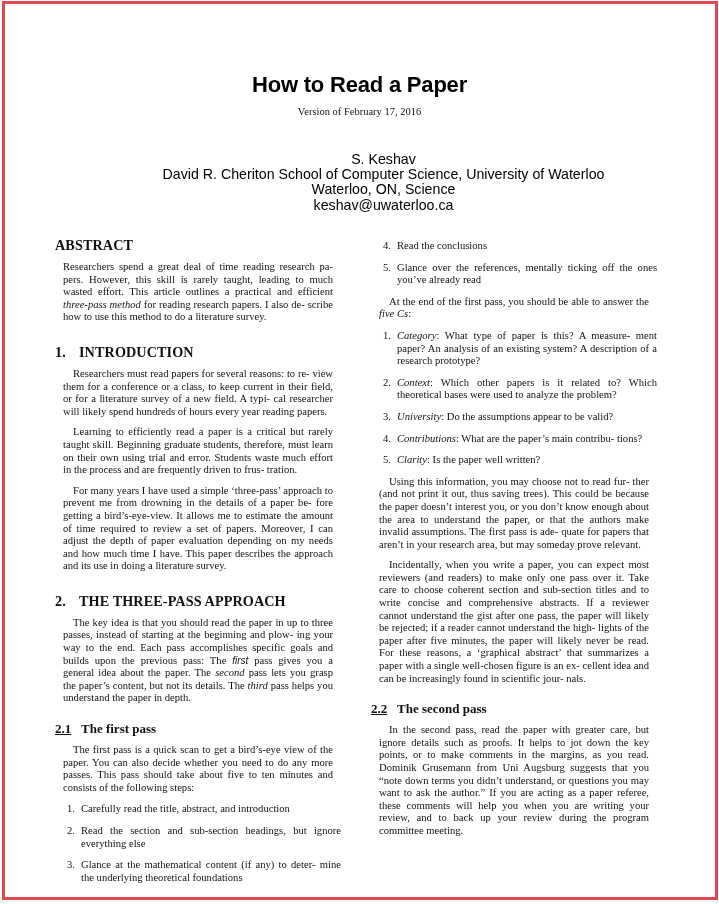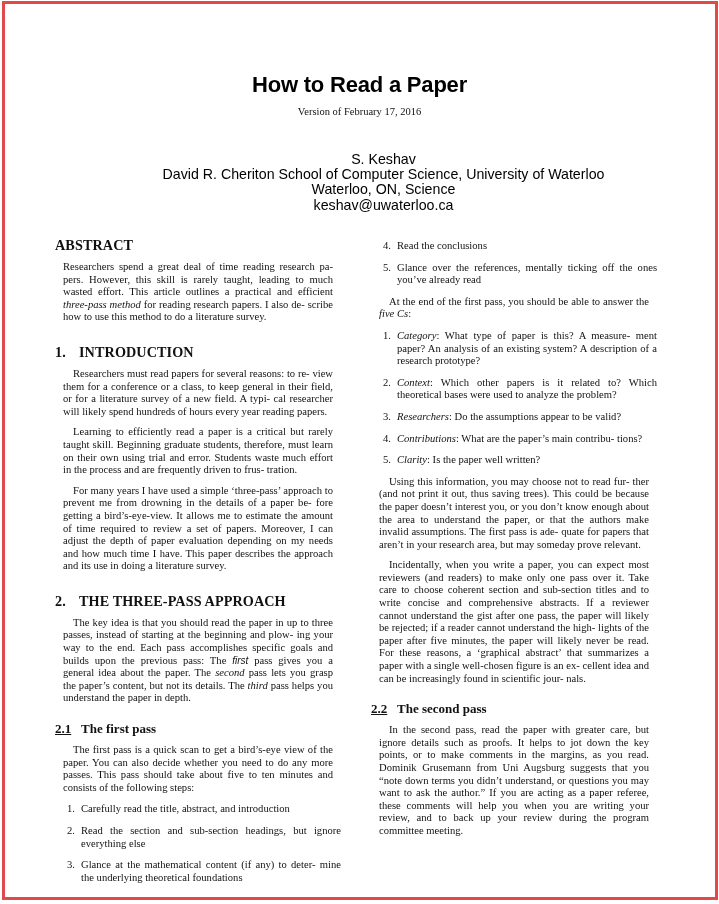--- a/index.html
+++ b/index.html
@@ -61,21 +61,21 @@
   <div>Waterloo, ON, Science</div>
   <div>keshav@uwaterloo.ca</div>
 </div>
 
 <div class="col left">
   <h2 class="sec"><span>ABSTRACT</span></h2>
   <p><span>Researchers spend a great deal of time reading research pa- pers. However, this skill is rarely taught, leading to much wasted effort. This article outlines a practical and efficient </span><em>three-pass method</em><span> for reading research papers. I also de- scribe how to use this method to do a literature survey.</span></p>
 
   <div class="gap-sec"></div>
   <h2 class="sec"><span class="num">1.</span><span>INTRODUCTION</span></h2>
-  <p class="ind">Researchers must read papers for several reasons: to re- view them for a conference or a class, to keep general in their field, or for a literature survey of a new field. A typi- cal researcher will likely spend hundreds of hours every year reading papers.</p>
+  <p class="ind">Researchers must read papers for several reasons: to re- view them for a conference or a class, to keep current in their field, or for a literature survey of a new field. A typi- cal researcher will likely spend hundreds of hours every year reading papers.</p>
   <p class="ind">Learning to efficiently read a paper is a critical but rarely taught skill. Beginning graduate students, therefore, must learn on their own using trial and error. Students waste much effort in the process and are frequently driven to frus- tration.</p>
   <p class="ind">For many years I have used a simple ‘three-pass’ approach to prevent me from drowning in the details of a paper be- fore getting a bird’s-eye-view. It allows me to estimate the amount of time required to review a set of papers. Moreover, I can adjust the depth of paper evaluation depending on my needs and how much time I have. This paper describes the approach and its use in doing a literature survey.</p>
 
   <div class="gap-sec"></div>
   <h2 class="sec"><span class="num">2.</span><span>THE THREE-PASS APPROACH</span></h2>
   <p class="ind"><span>The key idea is that you should read the paper in up to three passes, instead of starting at the beginning and plow- ing your way to the end. Each pass accomplishes specific goals and builds upon the previous pass: The </span><span class="mono-it">first</span><span> pass gives you a general idea about the paper. The </span><em>second</em><span> pass lets you grasp the paper’s content, but not its details. The </span><em>third</em><span> pass helps you understand the paper in depth.</span></p>
 
   <div class="gap-sub"></div>
   <h3 class="sub"><span class="num">2.1</span><span>The first pass</span></h3>
   <p class="ind">The first pass is a quick scan to get a bird’s-eye view of the paper. You can also decide whether you need to do any more passes. This pass should take about five to ten minutes and consists of the following steps:</p>
@@ -88,21 +88,21 @@
 
 <div class="col right">
   <ol class="steps" style="margin-top:0">
     <li><span class="n">4.</span><span>Read the conclusions</span></li>
     <li><span class="n">5.</span><span>Glance over the references, mentally ticking off the ones you’ve already read</span></li>
   </ol>
   <p class="ind"><span>At the end of the first pass, you should be able to answer the </span><em>five Cs</em><span>:</span></p>
   <ol class="steps">
     <li><span class="n">1.</span><em>Category</em><span>: What type of paper is this? A measure- ment paper? An analysis of an existing system? A description of a research prototype?</span></li>
     <li><span class="n">2.</span><em>Context</em><span>: Which other papers is it related to? Which theoretical bases were used to analyze the problem?</span></li>
-    <li><span class="n">3.</span><em>Researchers</em><span>: Do the assumptions appear to be valid?</span></li>
+    <li><span class="n">3.</span><em>University</em><span>: Do the assumptions appear to be valid?</span></li>
     <li><span class="n">4.</span><em>Contributions</em><span>: What are the paper’s main contribu- tions?</span></li>
     <li><span class="n">5.</span><em>Clarity</em><span>: Is the paper well written?</span></li>
   </ol>
   <p class="ind">Using this information, you may choose not to read fur- ther (and not print it out, thus saving trees). This could be because the paper doesn’t interest you, or you don’t know enough about the area to understand the paper, or that the authors make invalid assumptions. The first pass is ade- quate for papers that aren’t in your research area, but may someday prove relevant.</p>
   <p class="ind">Incidentally, when you write a paper, you can expect most reviewers (and readers) to make only one pass over it. Take care to choose coherent section and sub-section titles and to write concise and comprehensive abstracts. If a reviewer cannot understand the gist after one pass, the paper will likely be rejected; if a reader cannot understand the high- lights of the paper after five minutes, the paper will likely never be read. For these reasons, a ‘graphical abstract’ that summarizes a paper with a single well-chosen figure is an ex- cellent idea and can be increasingly found in scientific jour- nals.</p>
 
   <div class="gap-sub"></div>
   <h3 class="sub"><span class="num">2.2</span><span>The second pass</span></h3>
   <p class="ind">In the second pass, read the paper with greater care, but ignore details such as proofs. It helps to jot down the key points, or to make comments in the margins, as you read. Dominik Grusemann from Uni Augsburg suggests that you “note down terms you didn’t understand, or questions you may want to ask the author.” If you are acting as a paper referee, these comments will help you when you are writing your review, and to back up your review during the program committee meeting.</p>
 </div>

